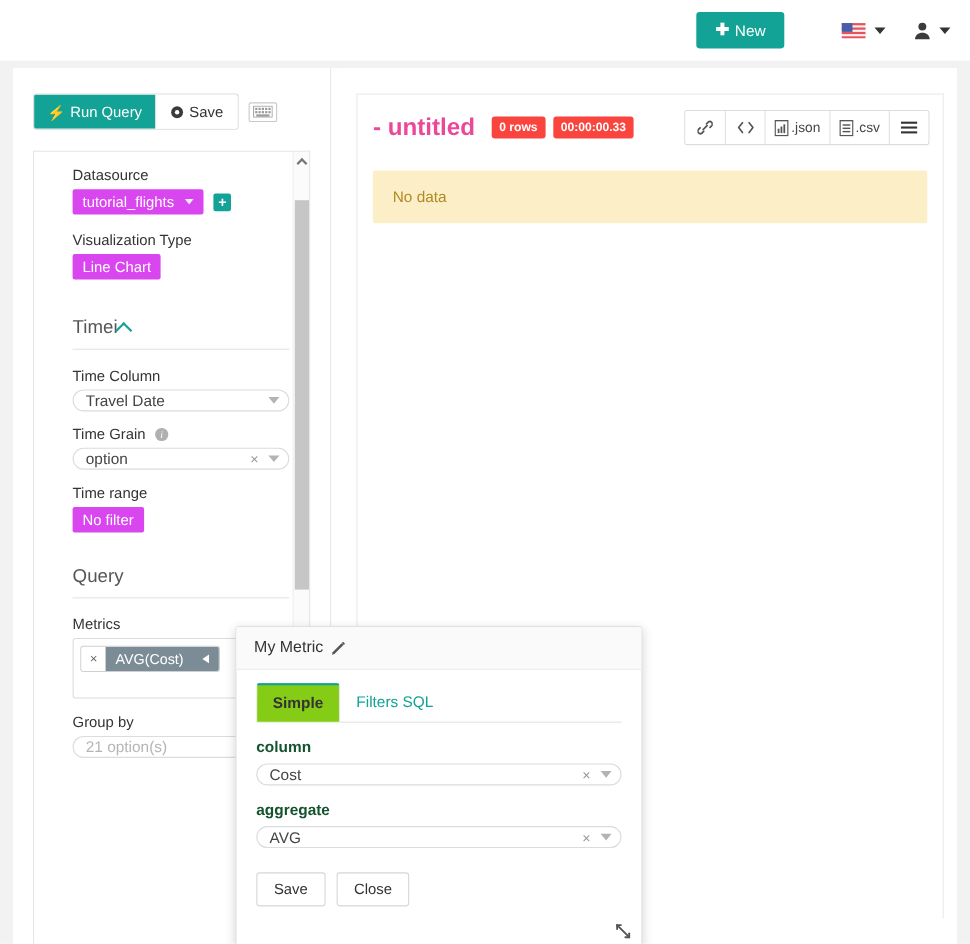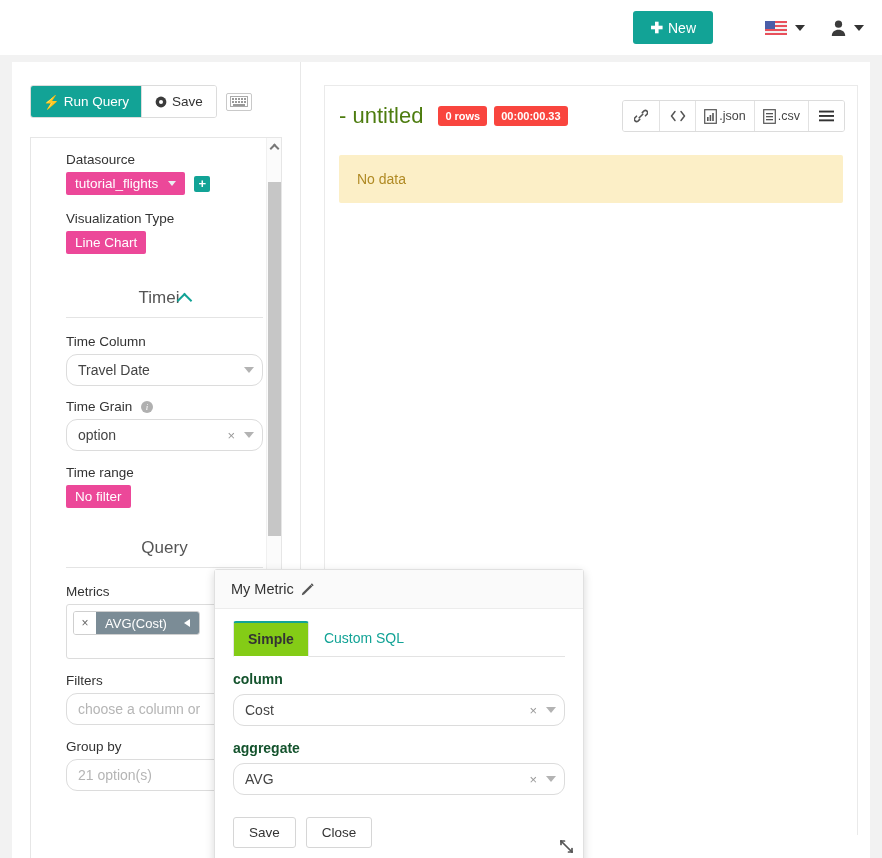--- a/index.html
+++ b/index.html
@@ -75,48 +75,48 @@
   .panel-inner { position:absolute; left:0; top:0; width:252px; padding:14px 20px 0 35px; }
 
   .ctrl-label { font-size:13.5px; color:#333; margin-bottom:5px; }
   .ctrl-label .info {
     display:inline-block; width:12px;height:12px;border-radius:50%;
     background:#b0b0b0; color:#fff; font-size:9px; line-height:12px; text-align:center;
     margin-left:5px; font-style:italic; font-family:"Liberation Serif", serif; vertical-align:1px;
   }
   .badge-grey {
     display:inline-flex; align-items:center; gap:10px;
-    background:#ec4899; color:#fff; border-radius:2px;
+    background:#d946ef; color:#fff; border-radius:2px;
     padding:4px 9px; font-size:13.5px; cursor:pointer;
   }
   .badge-grey .cv {
     width:0;height:0;border-left:4px solid transparent;border-right:4px solid transparent;
     border-top:5px solid #e9eef1;
   }
   .plus-sq {
     display:inline-flex; align-items:center; justify-content:center;
     width:16px;height:16px; background:#12a396; color:#fff; border-radius:2px;
     font-size:13px; line-height:1; margin-left:9px; vertical-align:-2px; cursor:pointer;
     font-weight:bold;
   }
   .row-inline { display:flex; align-items:center; }
 
   .section-head {
-    display:flex; align-items:center; justify-content:center;
+    display:flex; align-items:center; justify-content:flex-start;
     border-bottom:1px solid #e4e4e4; padding-bottom:9px; margin:34px 0 0 0;
   }
   .section-head .t { font-size:17px; color:#555; display:flex; align-items:center; }
   .chev-up {
     width:11px;height:11px; border-left:2px solid #12a396; border-top:2px solid #12a396;
     transform:rotate(45deg); margin-bottom:-4px; cursor:pointer;
   }
 
   .select-box {
     border:1px solid #dcdcdc; border-radius:11px; background:#fff;
-    height:32px; display:flex; align-items:center; padding:0 8px 0 11px;
+    height:20px; display:flex; align-items:center; padding:0 8px 0 11px;
     font-size:14px; color:#444; cursor:pointer;
   }
   .select-box .val { flex:1; }
   .select-box .clear { color:#999; font-size:13px; margin-right:9px; }
   .select-box .arrow {
     width:0;height:0;border-left:5px solid transparent;border-right:5px solid transparent;
     border-top:6px solid #b3b3b3;
   }
   .select-box.placeholder .val { color:#b5b5b5; }
 
@@ -157,21 +157,21 @@
     background:#c6c6c6; cursor:pointer;
   }
 
   
   .rightpane { position:absolute; left:300px; top:0; width:558px; height:796px; background:#fff; }
   .chart-card {
     position:absolute; left:12px; top:23px; width:534px; height:750px;
     border:1px solid #eaeaea; border-bottom:none; background:#fff;
   }
   .chart-head { display:flex; align-items:center; padding:14px 12px 0 14px; }
-  .chart-title { font-size:22px; color:#4d7c0f; font-weight:normal; }
+  .chart-title { font-size:22px; color:#ec4899; font-weight:bold; }
   .badge-red {
     background:#f9453e; color:#fff; border-radius:3px; font-size:11px; font-weight:bold;
     padding:4px 7px; margin-left:15px; line-height:1.15;
   }
   .icon-group { display:flex; margin-left:auto; border:1px solid #dcdcdc; border-radius:3px; overflow:hidden; }
   .icon-btn {
     background:#fff; border:none; border-left:1px solid #e2e2e2; height:30px; min-width:36px;
     display:flex; align-items:center; justify-content:center; gap:2px;
     font-size:12.5px; color:#444; cursor:pointer; padding:0 8px;
     font-family:"Liberation Sans", sans-serif;
@@ -347,26 +347,20 @@
             <span class="pill">
               <span class="x">×</span>
               <span class="body">
                 <span>AVG(Cost)</span>
                 <i class="tri"></i>
               </span>
             </span>
           </div>
         </div>
 
-        <div style="margin-top:14px">
-          <div class="ctrl-label">Filters</div>
-          <div class="select-box placeholder">
-            <span class="val">choose a column or</span>
-          </div>
-        </div>
 
         <div style="margin-top:14px">
           <div class="ctrl-label">Group by</div>
           <div class="select-box placeholder">
             <span class="val">21 option(s)</span>
             <span class="arrow"></span>
           </div>
         </div>
 
       </div>
@@ -448,21 +442,21 @@
     <div class="pop-head">
       <span>My Metric</span>
       <svg width="13" height="13" viewBox="0 0 13 13">
         <path d="M0.8 12.2 3 11.6 11.2 3.4 9.6 1.8 1.4 10z" fill="#555"></path>
         <path d="M10.3 0.9 12.1 2.7" stroke="#555" stroke-width="1.6"></path>
       </svg>
     </div>
     <div class="pop-body">
       <div class="tabs">
         <div class="tab active">Simple</div>
-        <div class="tab link">Custom SQL</div>
+        <div class="tab link">Filters SQL</div>
       </div>
 
       <div class="pop-field-label">column</div>
       <div class="select-box">
         <span class="val">Cost</span>
         <span class="clear">×</span>
         <span class="arrow"></span>
       </div>
 
       <div class="pop-field-label">aggregate</div>

